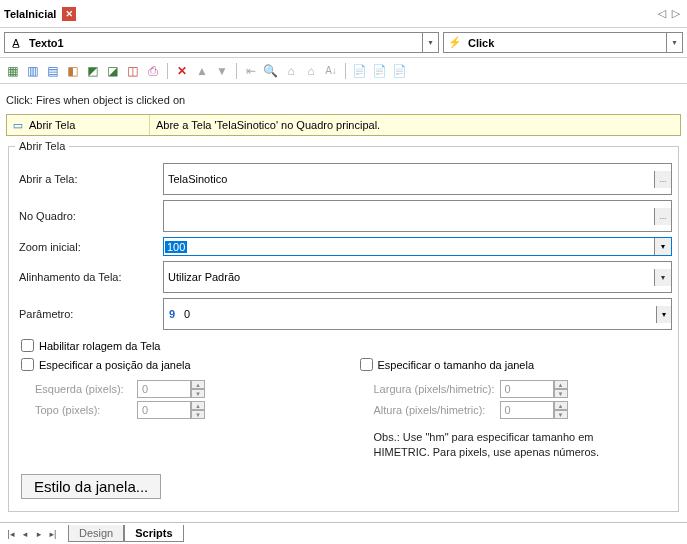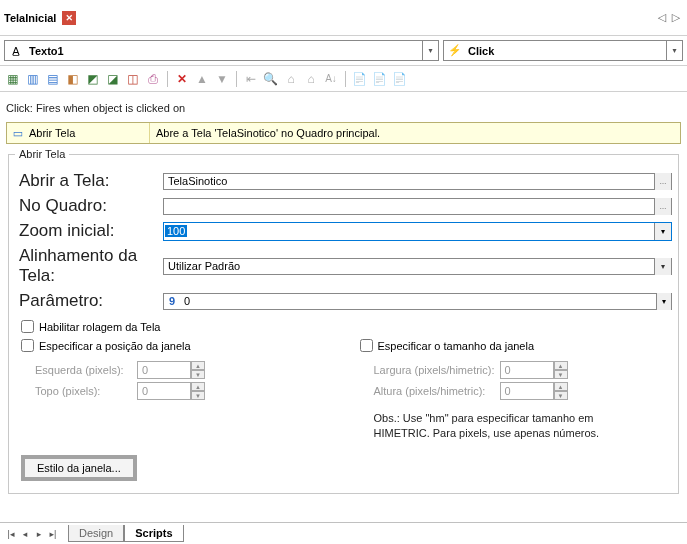--- a/index.html
+++ b/index.html
@@ -1,17 +1,17 @@
 <!DOCTYPE html>
 <html><head>
 <meta charset="utf-8">
 <style>
 * { box-sizing: border-box; margin: 0; padding: 0; }
 body { font-family: "Segoe UI", Tahoma, sans-serif; font-size: 11px; background: #fff; width: 687px; height: 544px; overflow: hidden; }
-.titlebar { display: flex; align-items: center; padding: 3px 4px; border-bottom: 1px solid #d0d0d0; height: 36px; }
+.titlebar { display: flex; align-items: center; padding: 3px 4px; border-bottom: 1px solid #d0d0d0; height: 28px; }
 .titlebar .title { font-weight: bold; font-size: 11px; margin-right: 6px; }
 .closebox { width: 14px; height: 14px; background: #d04a3a; color: #fff; display: flex; align-items: center; justify-content: center; font-size: 9px; font-weight: bold; cursor: pointer; }
 .spacer { flex: 1; }
 .navarrow { width: 14px; color: #666; text-align: center; cursor: pointer; font-size: 11px; }
 .selectorrow { display: flex; gap: 4px; padding: 4px; border-bottom: 1px solid #d0d0d0; height: 30px; }
 .combo { display: flex; align-items: center; border: 1px solid #888; background: #fff; height: 21px; flex: 1; position: relative; }
 .combo .cicon { width: 16px; height: 16px; margin: 0 3px; display: flex; align-items: center; justify-content: center; font-size: 11px; }
 .combo .ctext { flex: 1; font-weight: bold; font-size: 11px; padding-left: 2px; }
 .combo .cdrop { width: 16px; height: 19px; border-left: 1px solid #888; display: flex; align-items: center; justify-content: center; cursor: pointer; font-size: 8px; color: #555; }
 .combo2 { width: 240px; flex: none; }
@@ -20,40 +20,40 @@
 .tbtn.dis { opacity: 0.35; cursor: default; }
 .sep { width: 1px; height: 16px; background: #c0c0c0; margin: 0 3px; }
 .helptext { padding: 10px 6px 4px 6px; font-size: 11px; color: #222; }
 .commandrow { display: flex; margin: 4px 6px; border: 1px solid #b8b070; background: #ffffe0; height: 22px; align-items: center; }
 .commandrow .cicon2 { width: 22px; display: flex; align-items: center; justify-content: center; }
 .commandrow .cname { width: 120px; font-size: 11px; }
 .commandrow .cdesc { flex: 1; border-left: 1px solid #e0d890; padding-left: 6px; font-size: 11px; height: 100%; display: flex; align-items: center; }
 fieldset { margin: 4px 8px; border: 1px solid #c8c8c8; padding: 6px; }
 legend { padding: 0 4px; font-size: 11px; color: #222; }
 .frow { display: flex; align-items: center; margin: 5px 0; }
-.flabel { width: 148px; font-size: 17px; color: #222; padding-left: 4px; }
-.fbox { flex: 1; display: flex; align-items: center; border: 1px solid #888; background: #fff; height: 17px; position: relative; }
+.flabel { width: 148px; font-size: 11px; color: #222; padding-left: 4px; }
+.fbox { flex: 1; display: flex; align-items: center; border: 1px solid #888; background: #fff; height: 32px; position: relative; }
 .fbox .fval { flex: 1; padding: 0 4px; font-size: 11px; }
 .fbox .fbtn { width: 17px; height: 17px; border-left: 1px solid #888; display: flex; align-items: center; justify-content: center; cursor: pointer; background: #efefef; font-size: 7px; color: #333; }
 .parambox .dropdown { width: 15px; height: 17px; border-left: 1px solid #888; background: #efefef; display: flex; align-items: center; justify-content: center; cursor: pointer; font-size: 8px; }
 .parambox .picon { width: 16px; text-align: center; font-weight: bold; color: #2060c0; font-size: 11px; }
 .chkrow { display: flex; align-items: center; padding: 4px 6px; font-size: 11px; }
 .chkrow input { margin-right: 5px; }
 .twocol { display: flex; padding: 0 6px 4px 6px; gap: 32px; }
 .col { flex: 1; }
 .col .chkrow { padding: 2px 0 6px 0; }
 .subrow { display: flex; align-items: center; margin: 3px 0; }
 .sublabel { width: 116px; font-size: 11px; color: #999; padding-left: 14px; }
 .sublabel2 { width: 140px; font-size: 11px; color: #999; padding-left: 14px; }
 .spinbox { display: flex; align-items: center; }
 .spinbox .sval { width: 54px; height: 18px; border: 1px solid #aaa; background: #fff; color: #999; font-size: 11px; padding: 0 4px; display: flex; align-items: center; }
 .spinbox .sctrl { display: flex; flex-direction: column; }
 .spinbox .sbtn { width: 14px; height: 9px; border: 1px solid #aaa; background: #efefef; font-size: 6px; display: flex; align-items: center; justify-content: center; cursor: pointer; color: #888; }
 .obs { font-size: 11px; color: #222; padding: 8px 0 0 14px; line-height: 1.35; }
-.stylebtn { margin: 10px 6px 6px 6px; padding: 3px 12px; border: 4px solid #a3a3a3; background: #f4f4f4; cursor: pointer; font-size: 11px; }
+.stylebtn { margin: 10px 6px 6px 6px; padding: 3px 12px; border: 1px solid #a3a3a3; background: #f4f4f4; cursor: pointer; font-size: 15px; }
 .tabstrip { position: absolute; bottom: 0; left: 0; right: 0; height: 22px; border-top: 1px solid #c0c0c0; display: flex; align-items: center; padding: 0 4px; background: #fff; }
 .navbtn { width: 14px; text-align: center; cursor: pointer; font-size: 9px; color: #555; }
 .tabbar2 { display:flex; margin-left:8px; align-items:flex-start; height:18px;}
 .tab2 { font-size:11px; padding: 2px 10px 2px 10px; border:1px solid #888; border-top:none; background:#fff; cursor:pointer; position:relative; }
 .tab2.inactive { color:#666; background:#f2f2f2; }
 .tab2.active { font-weight:bold; background:#fff; }
 .tab2::before, .tab2::after { content:""; position:absolute; bottom:-1px; width:6px; height:100%; }
 
 .zoom-field { flex:1; display:flex; align-items:center; border:1px solid #0078d7; background:#fff; height:19px;}
 .zoom-field .sel { background:#0078d7; color:#fff; padding:0 2px; margin-left:1px; font-size:11px;text-align:center;}

